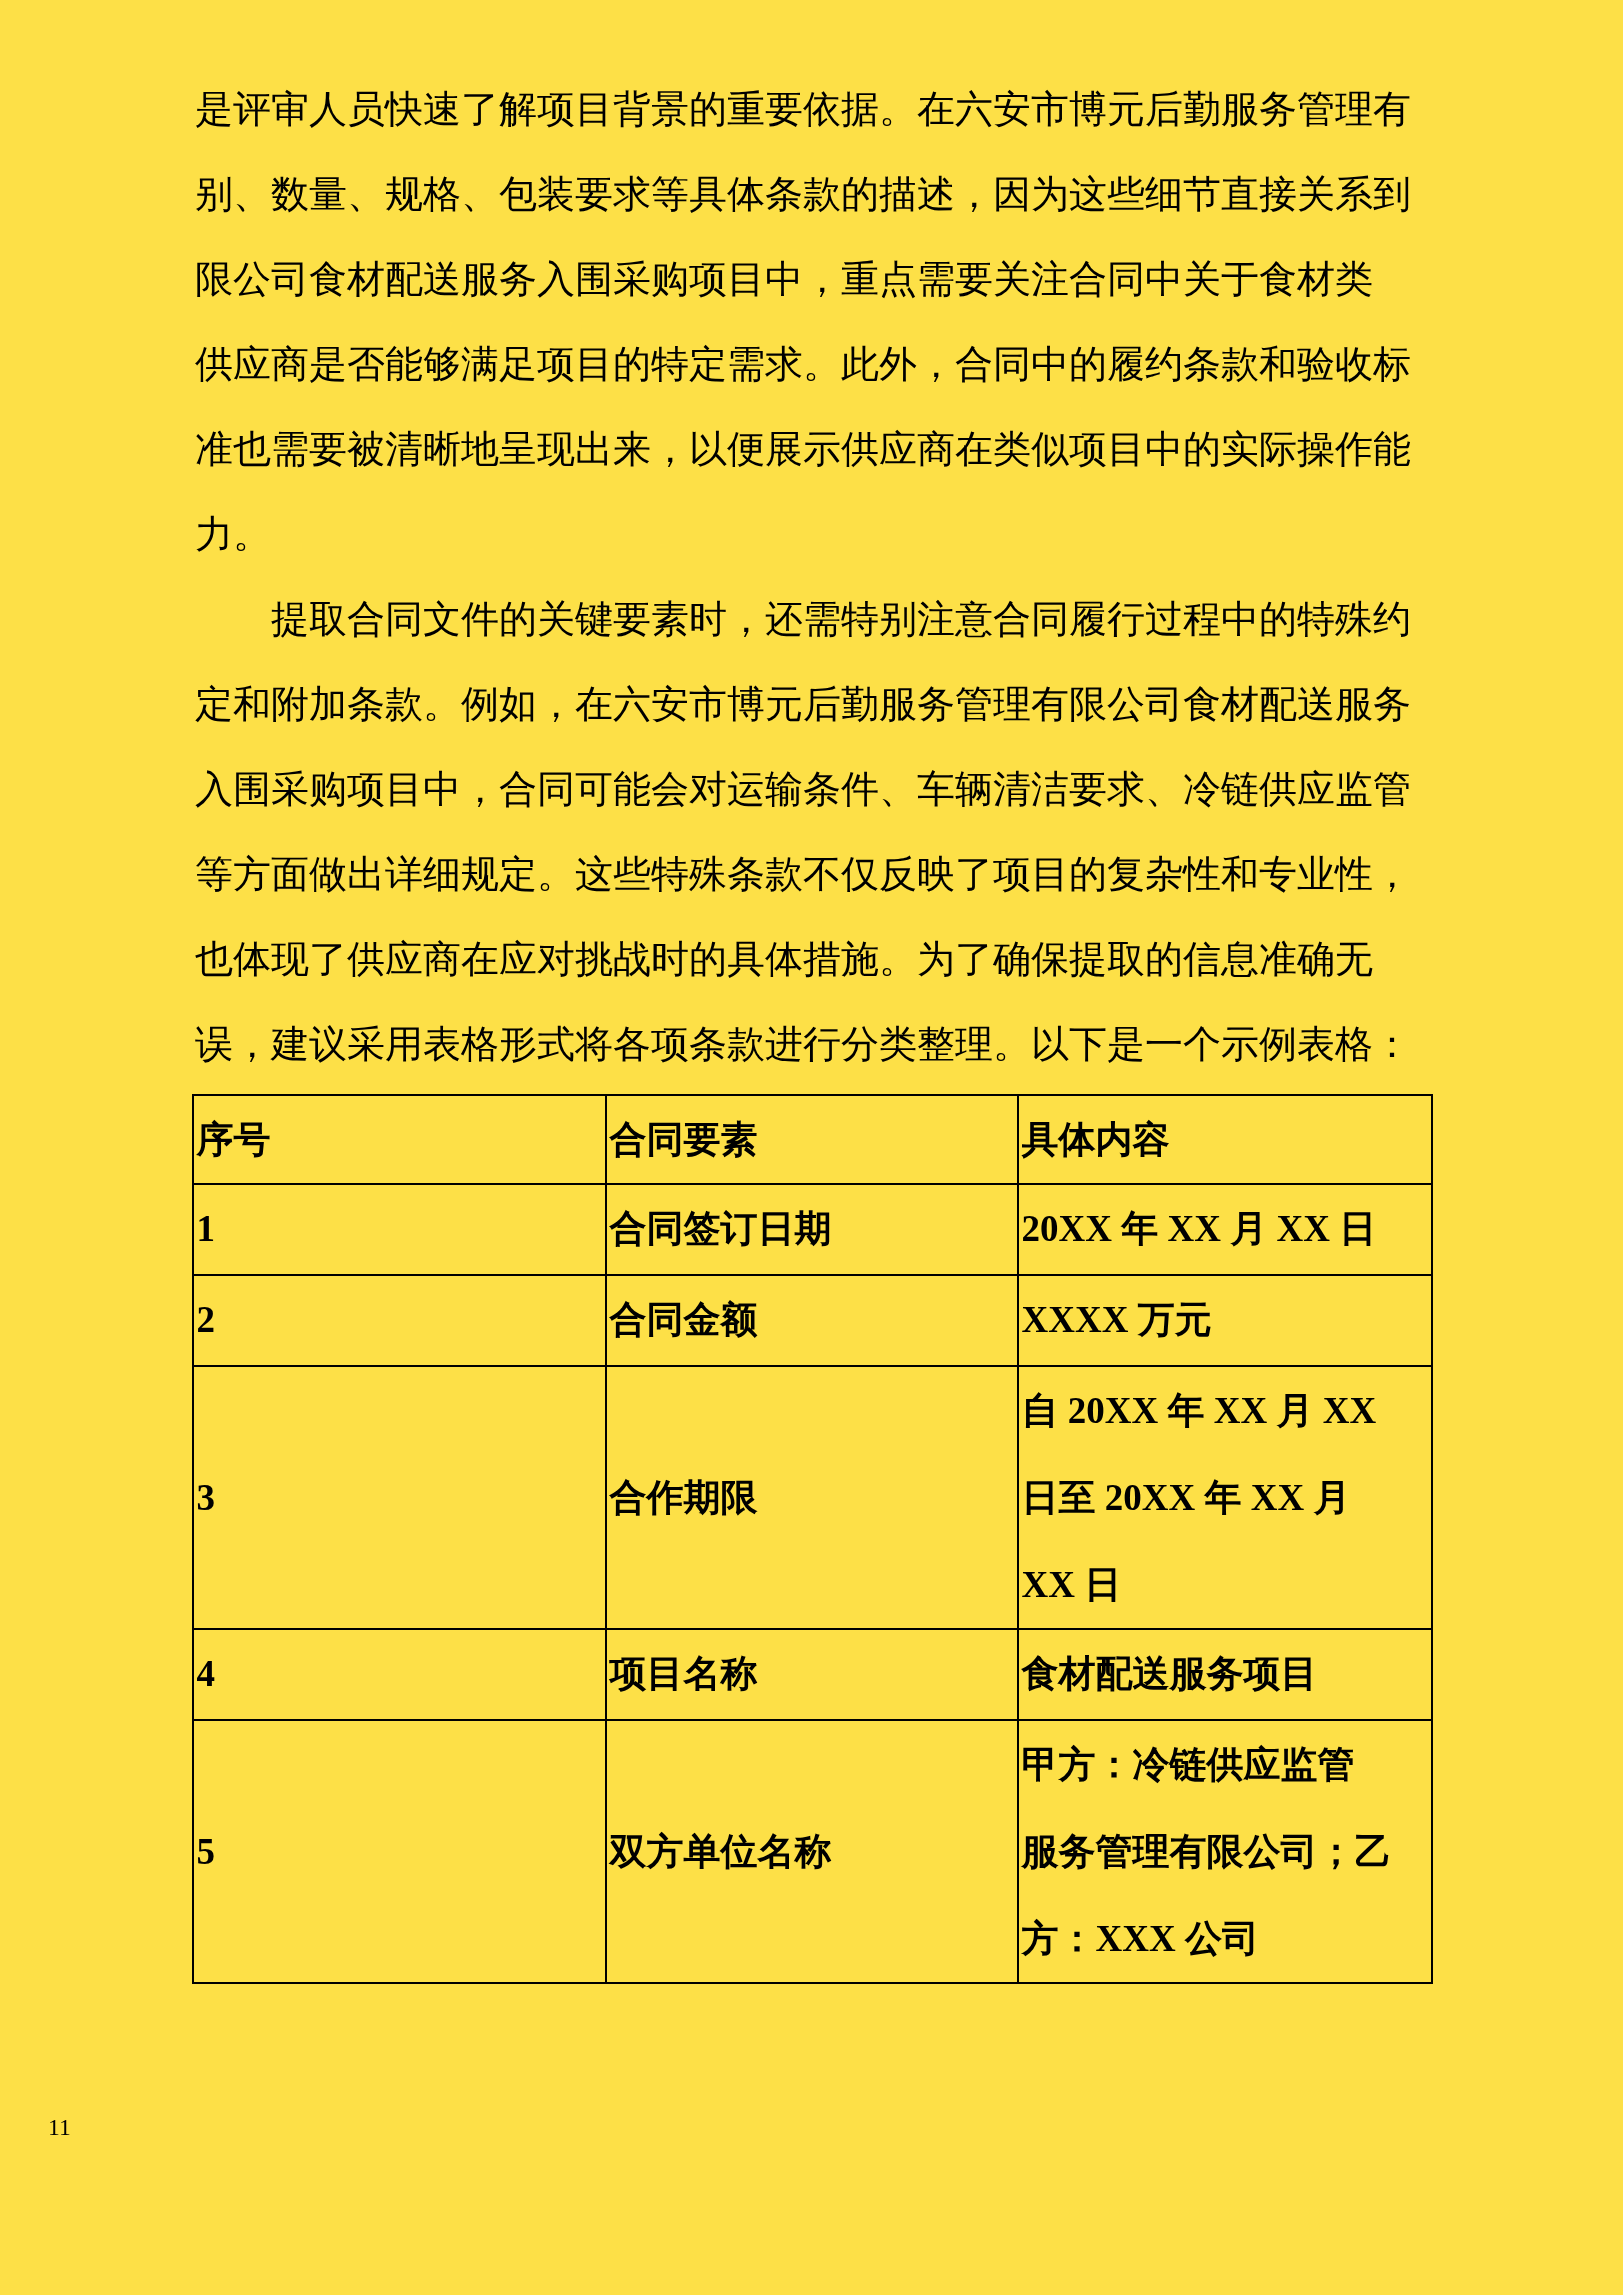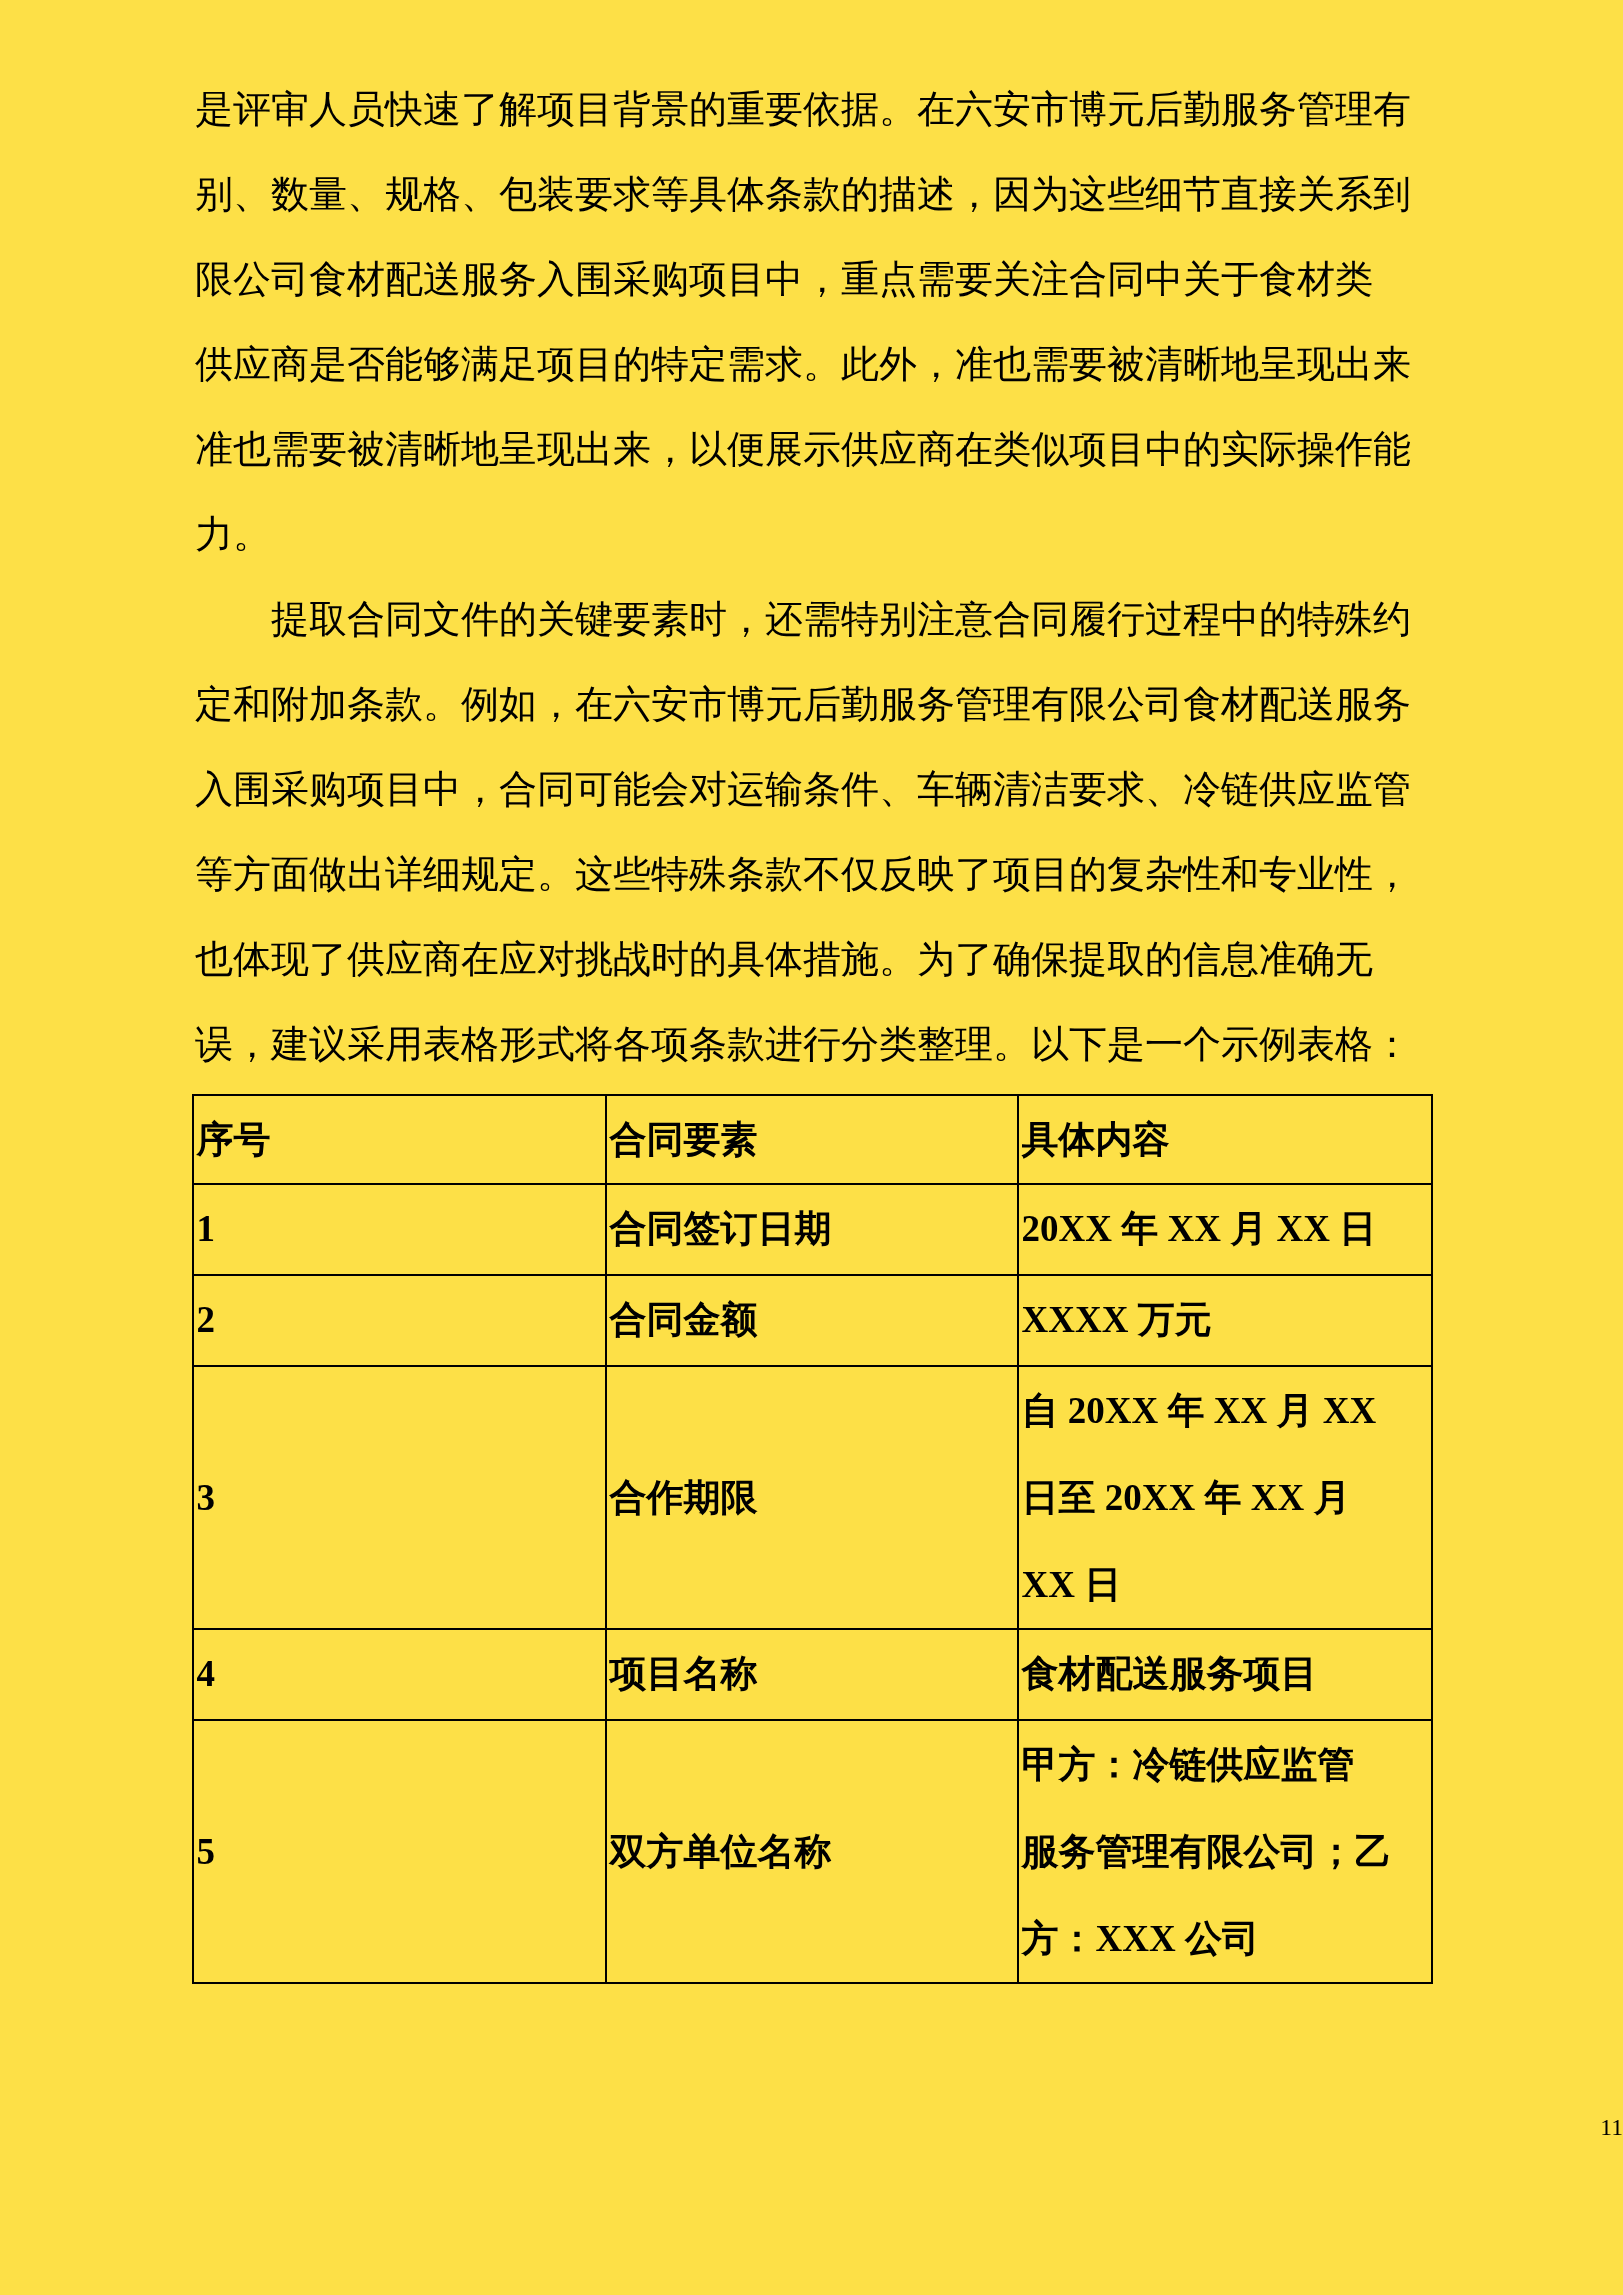--- a/index.html
+++ b/index.html
@@ -36,34 +36,34 @@
   .tbl td .cl { display: block; height: 87px; }
   .tbl col.c1 { width: 413px; }
   .tbl col.c2 { width: 412px; }
   .tbl col.c3 { width: 414px; }
   .tbl tr.r-single td { height: 89px; }
   .tbl tr.r-triple td { height: 258px; margin-top: 12px; }
   .tbl tr.r-header td { vertical-align: top; }
   .tbl tr.r-single td { vertical-align: top; }
 
   .page-number {
-    position: absolute; left: 0; width: 1623px; top: 2112px; text-align: right;
+    position: absolute; left: 0; width: 1623px; top: 2112px; text-align: left;
     font-size: 23.6px; line-height: 31px; padding-left: 48px; box-sizing: border-box;
   }
 </style>
 </head>
 <body>
 
 <div class="page">
 
   <div class="body-text">
     <span class="line">是评审人员快速了解项目背景的重要依据。在六安市博元后勤服务管理有</span>
     <span class="line">别、数量、规格、包装要求等具体条款的描述，因为这些细节直接关系到</span>
     <span class="line">限公司食材配送服务入围采购项目中，重点需要关注合同中关于食材类</span>
-    <span class="line">供应商是否能够满足项目的特定需求。此外，准也需要被清晰地呈现出来</span>
+    <span class="line">供应商是否能够满足项目的特定需求。此外，合同中的履约条款和验收标</span>
     <span class="line">准也需要被清晰地呈现出来，以便展示供应商在类似项目中的实际操作能</span>
     <span class="line">力。</span>
 
     <span class="line indent">提取合同文件的关键要素时，还需特别注意合同履行过程中的特殊约</span>
     <span class="line">定和附加条款。例如，在六安市博元后勤服务管理有限公司食材配送服务</span>
     <span class="line">入围采购项目中，合同可能会对运输条件、车辆清洁要求、冷链供应监管</span>
     <span class="line">等方面做出详细规定。这些特殊条款不仅反映了项目的复杂性和专业性，</span>
     <span class="line">也体现了供应商在应对挑战时的具体措施。为了确保提取的信息准确无</span>
     <span class="line">误，建议采用表格形式将各项条款进行分类整理。以下是一个示例表格：</span>
   </div>

